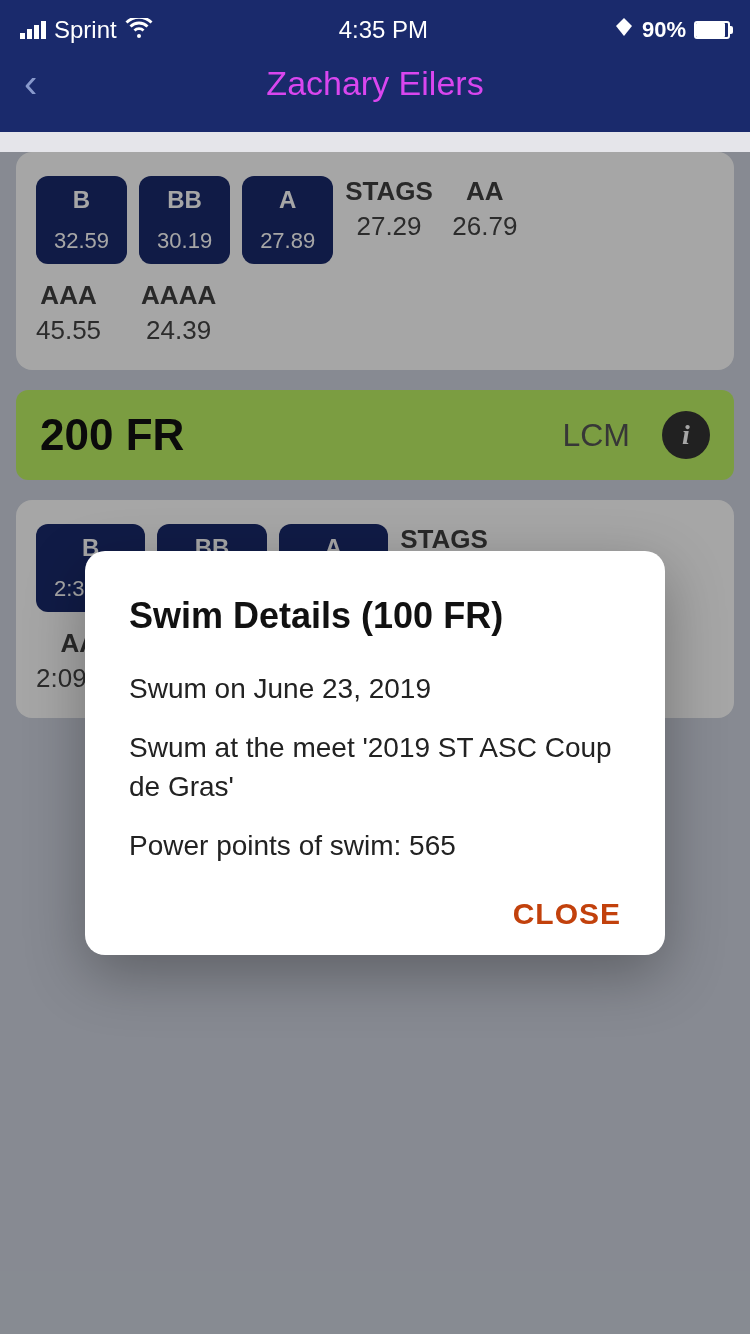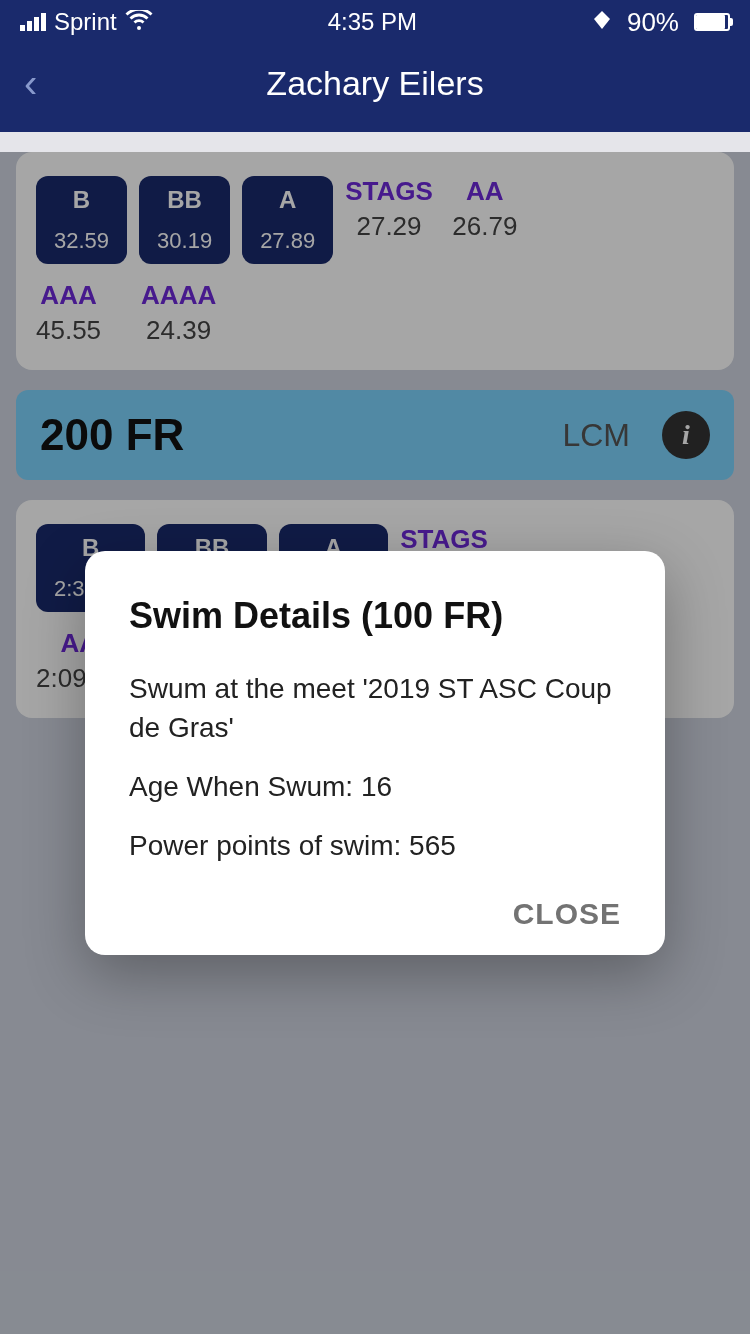--- a/index.html
+++ b/index.html
@@ -12,41 +12,42 @@
       position: relative;
       overflow: hidden;
     }
 
     
     .status-bar {
       width: 100%;
       height: 44px;
       background: #1a2a6c;
       display: flex;
-      align-items: center;
+      align-items: flex-end;
       justify-content: space-between;
       padding: 0 20px;
       color: white;
       font-size: 24px;
       font-weight: 500;
     }
     .status-left {
       display: flex;
       align-items: center;
       gap: 8px;
     }
     .status-center {
       font-size: 24px;
       font-weight: 500;
     }
     .status-right {
       display: flex;
       align-items: center;
-      gap: 15px;
-      font-size: 26px;
+      gap: 8px;
+      font-size: 22px;
+      font-weight: bold;
     }
     .signal-bars {
       display: flex;
       align-items: flex-end;
       gap: 2px;
     }
     .signal-bars span {
       background: white;
       width: 5px;
       display: block;
@@ -89,21 +90,21 @@
     }
     .nav-back {
       position: absolute;
       left: 24px;
       color: #8899cc;
       font-size: 40px;
       font-weight: 300;
       line-height: 1;
     }
     .nav-title {
-      color: #ffffff;
+      color: #d946ef;
       font-size: 34px;
       font-weight: 400;
     }
 
     
     .content {
       background: #d0d5e0;
       min-height: calc(1334px - 132px);
       position: relative;
     }
@@ -149,21 +150,21 @@
       margin-top: 14px;
     }
     .std-plain {
       display: flex;
       flex-direction: column;
       align-items: center;
     }
     .std-plain .std-label {
       font-size: 26px;
       font-weight: 700;
-      color: #6d28d9;
+      color: #404040;
     }
     .std-plain .std-value {
       font-size: 26px;
       color: #444;
       margin-top: 4px;
     }
     .second-row {
       margin-top: 16px;
       display: flex;
       gap: 40px;
@@ -247,21 +248,21 @@
       line-height: 1.4;
     }
     .modal-close-row {
       display: flex;
       justify-content: flex-end;
       margin-top: 32px;
     }
     .modal-close-btn {
       font-size: 30px;
       font-weight: 600;
-      color: #737373;
+      color: #c2410c;
       background: none;
       border: none;
       cursor: pointer;
       letter-spacing: 1px;
     }
 
     
     .bottom-card {
       background: white;
       border-radius: 16px;
@@ -356,21 +357,21 @@
         <div class="std-label">AAA</div>
         <div class="std-value">45.55</div>
       </div>
       <div class="std-plain">
         <div class="std-label">AAAA</div>
         <div class="std-value">24.39</div>
       </div>
     </div>
   </div>
 
-  <div class="event-row" style="background:#7dd3fc; border-radius:12px; margin:0 16px 0 16px;">
+  <div class="event-row" style="background:#bef264; border-radius:12px; margin:0 16px 0 16px;">
     <span class="event-name">200 FR</span>
     <span class="event-course">LCM</span>
     <div class="info-icon">i</div>
   </div>
 
   <div class="bottom-card">
     <div class="bottom-standards">
       <div class="std-item">
         <div class="std-badge">
           <div class="std-label">B</div>
@@ -408,22 +409,22 @@
       <div class="std-plain">
         <div class="std-label">AAAA</div>
         <div class="std-value">1:57.99</div>
       </div>
     </div>
   </div>
 
   <div class="overlay">
     <div class="modal">
       <div class="modal-title">Swim Details (100 FR)</div>
+      <div class="modal-line">Swum on June 23, 2019</div>
       <div class="modal-line">Swum at the meet '2019 ST ASC Coup de Gras'</div>
-      <div class="modal-line">Age When Swum: 16</div>
       <div class="modal-line">Power points of swim: 565</div>
       <div class="modal-close-row">
         <button class="modal-close-btn">CLOSE</button>
       </div>
     </div>
   </div>
 
 </div>
 
 </body></html>

